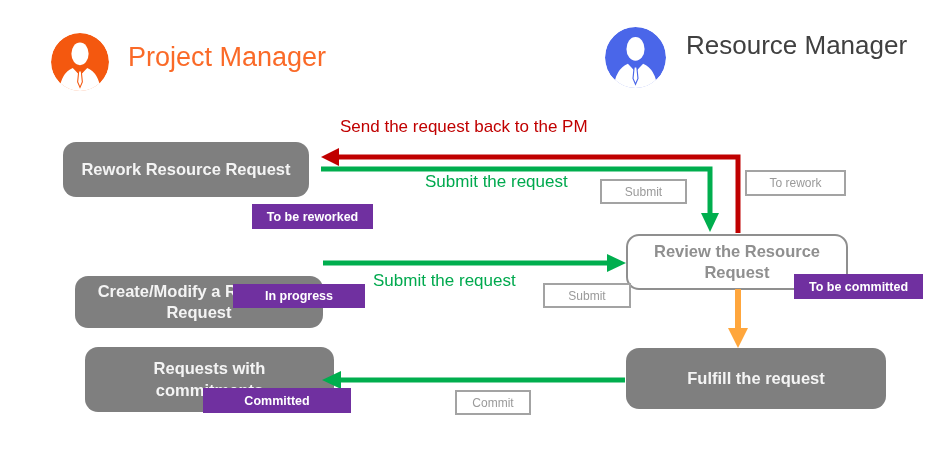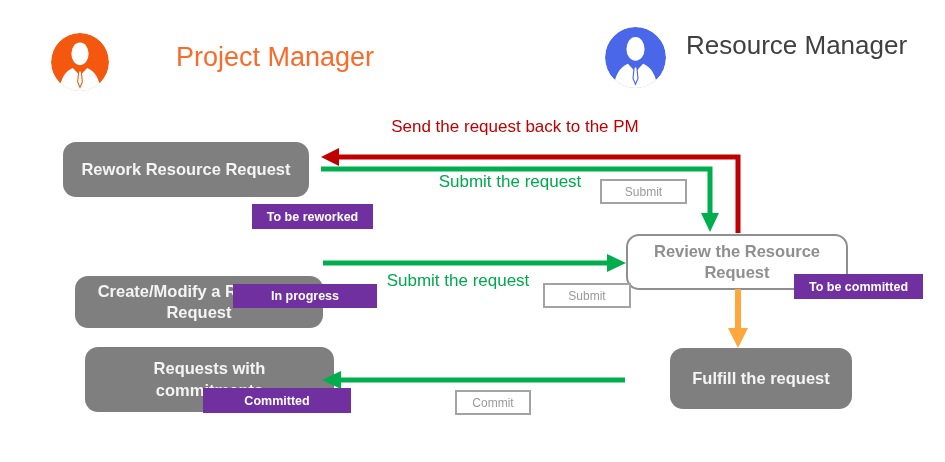--- a/index.html
+++ b/index.html
@@ -3,50 +3,50 @@
 <meta charset="utf-8">
 <style>
   html,body{margin:0;padding:0;background:#ffffff;}
   .canvas{
     position:relative;width:945px;height:462px;background:#ffffff;overflow:hidden;
     font-family:"Liberation Sans", sans-serif;
   }
   .arrows{position:absolute;left:0;top:0;width:945px;height:462px;pointer-events:none;}
   .actor-avatar{position:absolute;}
   .actor-title{position:absolute;white-space:nowrap;}
-  .pm-title{left:128px;top:42px;font-size:27px;color:#fa6a28;margin-left:48px;}
+  .pm-title{left:128px;top:42px;font-size:27px;color:#fa6a28;}
   .rm-title{left:686px;top:30px;font-size:26px;color:#404040;}
   .node{
     position:absolute;background:#7f7f7f;border-radius:13px;color:#f4f4f4;
     font-weight:600;font-size:16.5px;line-height:1.3;
     display:flex;align-items:center;justify-content:center;text-align:center;
   }
   .node--outline{background:#ffffff;border:2.5px solid #8f8f8f;color:#8f8f8f;}
   .node-rework{left:63px;top:142px;width:246px;height:55px;}
   .node-create{left:75px;top:248px;width:248px;height:52px;padding:12px 18px;box-sizing:border-box;margin-top:28px;}
   .node-requests{left:85px;top:347px;width:249px;height:65px;padding:0 48px;box-sizing:border-box;}
   .node-review{left:626px;top:234px;width:222px;height:56px;padding:4px 14px;box-sizing:border-box;}
-  .node-fulfill{left:626px;top:348px;width:182px;height:61px;margin-left:44px;}
+  .node-fulfill{left:626px;top:348px;width:260px;height:61px;}
   .badge{
     position:absolute;background:#7030a0;color:#ffffff;font-size:12.5px;font-weight:700;
     display:flex;align-items:center;justify-content:center;white-space:nowrap;
   }
   .badge-reworked{left:252px;top:176px;width:121px;height:25px;margin-top:28px;}
-  .badge-inprogress{left:233px;top:284px;width:144px;height:24px;}
+  .badge-inprogress{left:233px;top:284px;width:132px;height:24px;}
   .badge-committed2{left:794px;top:274px;width:129px;height:25px;}
   .badge-committed{left:203px;top:388px;width:148px;height:25px;}
   .chip{
     position:absolute;background:#ffffff;border:2px solid #a3a3a3;color:#9a9a9a;
     font-size:12px;display:flex;align-items:center;justify-content:center;white-space:nowrap;
   }
   .chip-submit-top{left:600px;top:179px;width:83px;height:21px;}
   .chip-torework{left:745px;top:170px;width:97px;height:22px;}
   .chip-submit-mid{left:543px;top:283px;width:84px;height:21px;}
   .chip-commit{left:455px;top:390px;width:72px;height:21px;}
-  .edge-label{position:absolute;font-size:17px;text-align:center;white-space:nowrap;}
+  .edge-label{position:absolute;font-size:17px;white-space:nowrap;}
   .label-sendback{left:340px;top:117px;width:350px;color:#c00000;}
   .label-submit-top{left:425px;top:172px;width:170px;color:#00a94e;}
   .label-submit-mid{left:373px;top:271px;width:170px;color:#00a94e;}
 </style>
 </head>
 <body>
 
 <div class="canvas">
 
   <svg class="actor-avatar" style="left:51px;top:33px;" width="58" height="58" viewBox="0 0 64 64">
@@ -127,16 +127,17 @@
   <div class="edge-label label-sendback">Send the request back to the PM</div>
   <div class="edge-label label-submit-top">Submit the request</div>
   <div class="edge-label label-submit-mid">Submit the request</div>
 
   <div class="badge badge-reworked">To be reworked</div>
   <div class="badge badge-inprogress">In progress</div>
   <div class="badge badge-committed2">To be committed</div>
   <div class="badge badge-committed">Committed</div>
 
   <div class="chip chip-submit-top">Submit</div>
+  <div class="chip chip-torework">To rework</div>
   <div class="chip chip-submit-mid">Submit</div>
   <div class="chip chip-commit">Commit</div>
 
 </div>
 
 </body></html>

